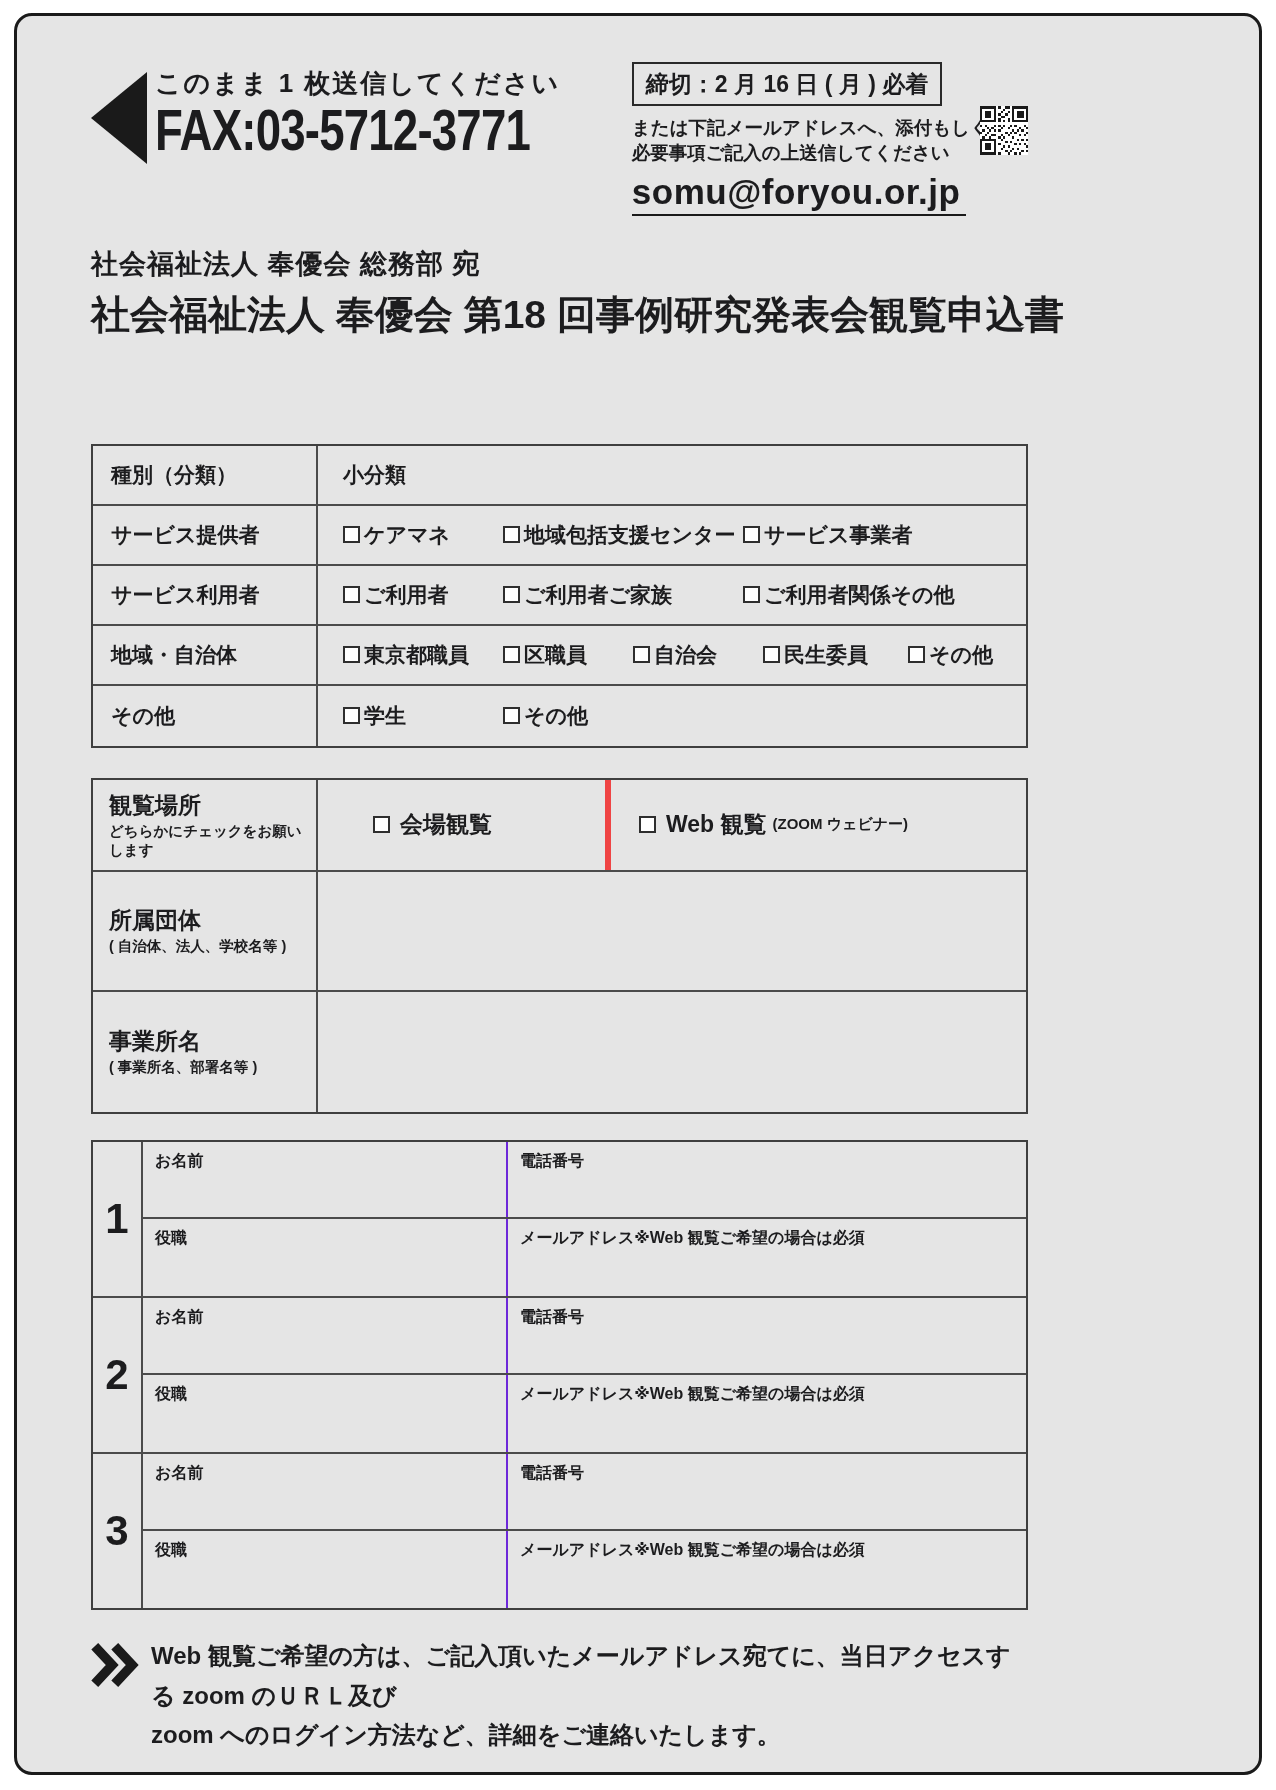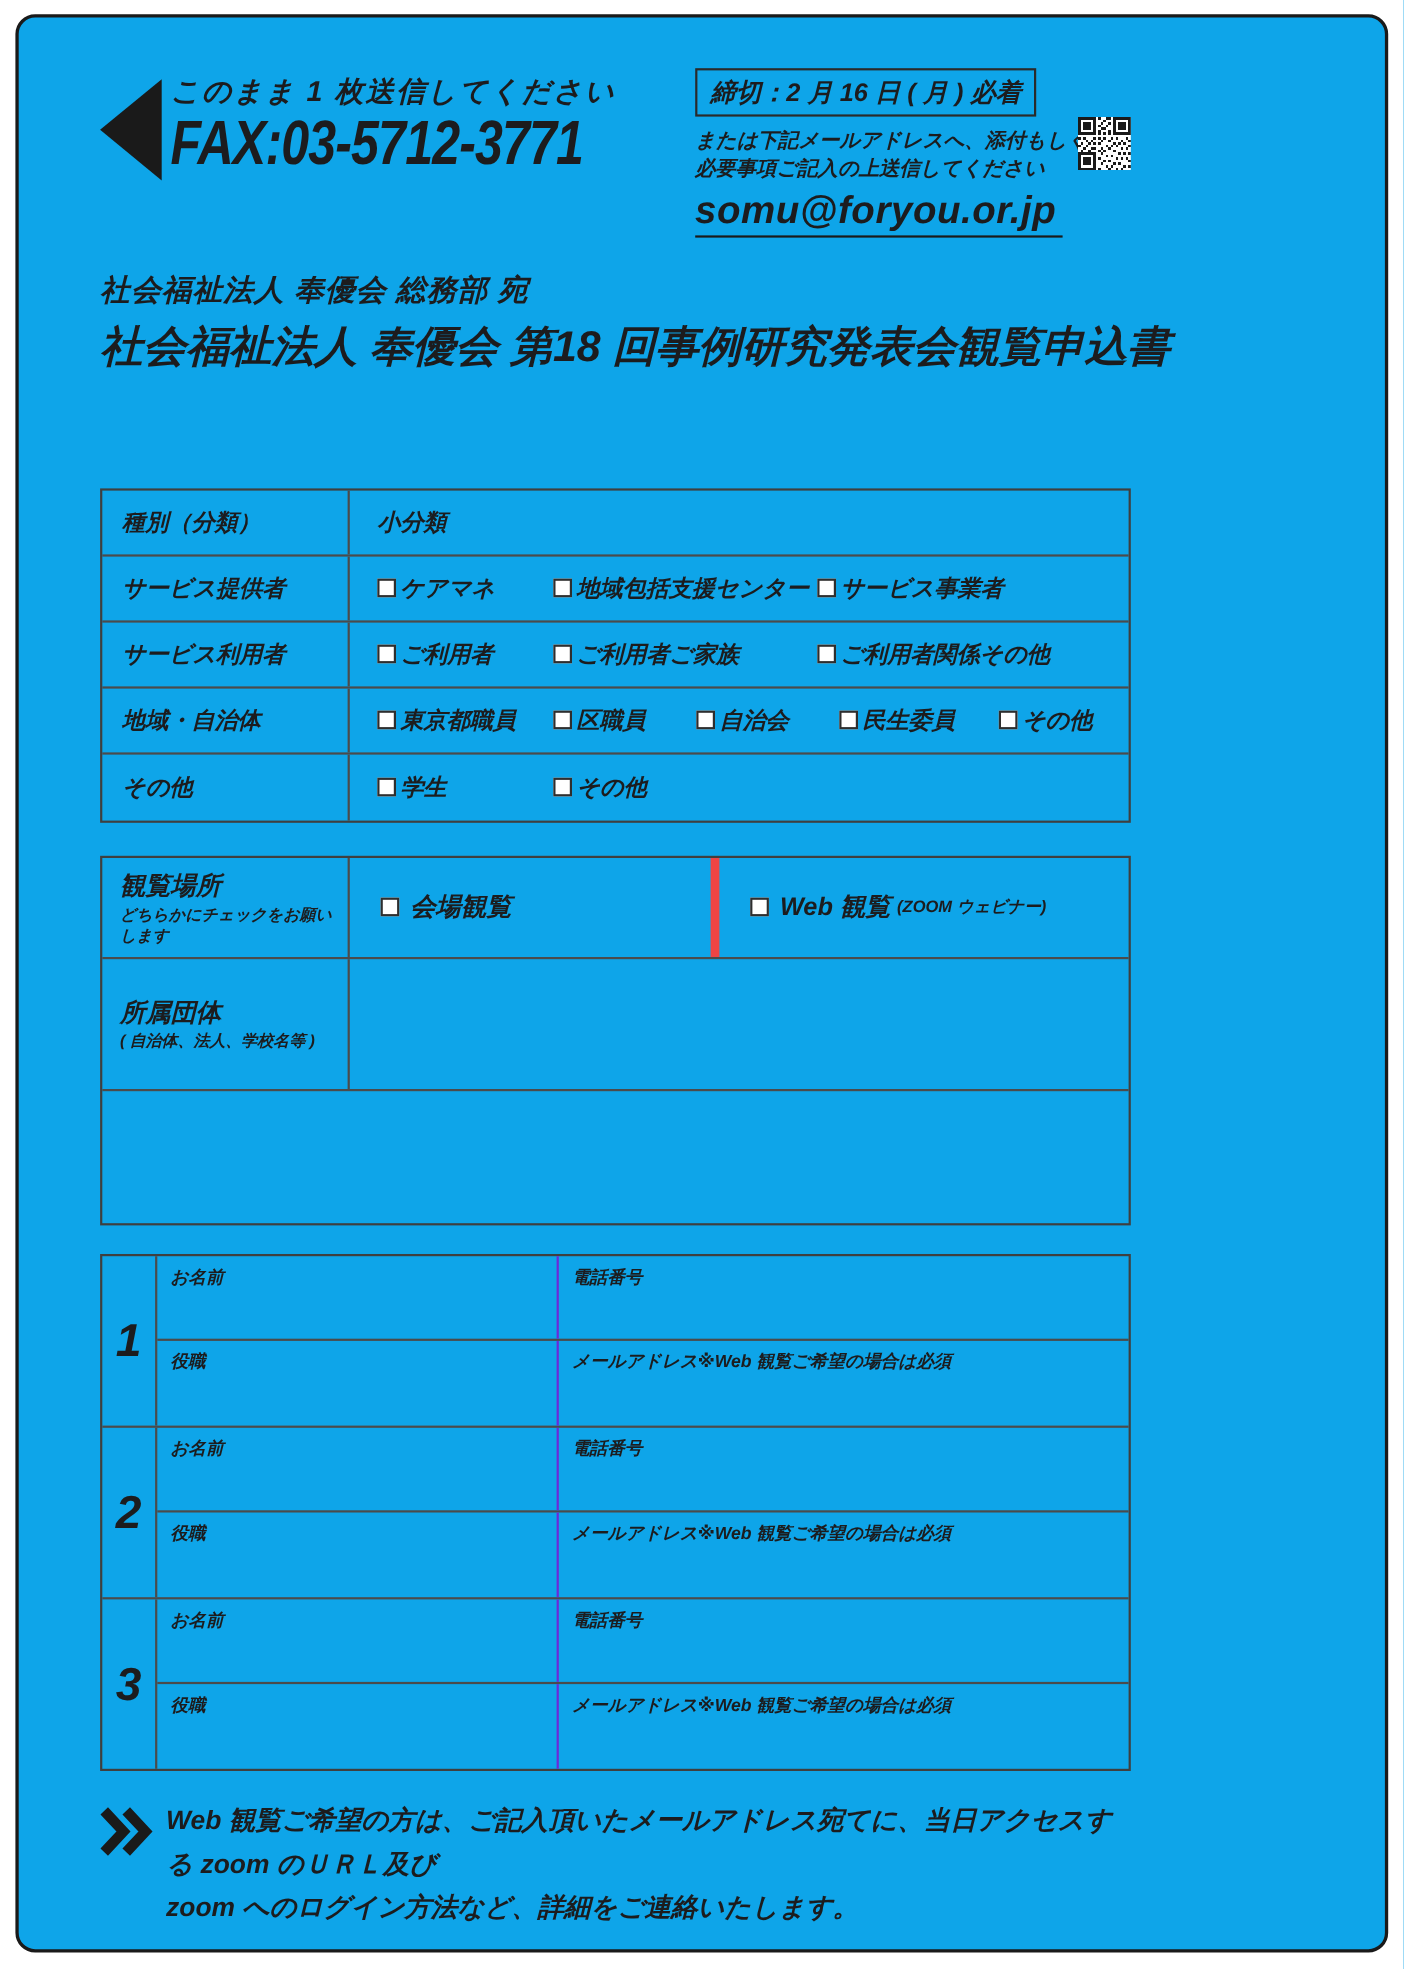--- a/index.html
+++ b/index.html
@@ -1,17 +1,17 @@
 <!DOCTYPE html>
 <html><head>
 <meta charset="utf-8">
 <style>
   * { margin:0; padding:0; box-sizing:border-box; }
   body { background:#ffffff; font-family:"Liberation Sans","DejaVu Sans",sans-serif; color:#1c1c1e; }
-  .page { position:relative; width:1248px; height:1762px; margin:13px auto; border:3px solid #1a1a1a; border-radius:18px; background:#0ea5e9; overflow:hidden;font-style:italic; }
+  .page { position:relative; width:1248px; height:1762px; margin:13px auto; border:3px solid #1a1a1a; border-radius:18px; background:#e5e5e5; overflow:hidden; }
   .content { position:absolute; left:74px; top:46px; width:937px; }
 
   
   .hdr { display:flex; align-items:flex-start; }
   .fax-block { display:flex; align-items:center; }
   .tri { width:0; height:0; border-top:46px solid transparent; border-bottom:46px solid transparent; border-right:56px solid #1a1a1a; margin-top:10px; }
   .fax-texts { margin-left:8px; }
   .fax-instruction { font-size:26px; font-weight:800; letter-spacing:2px; white-space:nowrap; }
   .fax-number { font-size:57px; font-weight:800; letter-spacing:-1px; line-height:1.05; white-space:nowrap; display:inline-block; transform:scaleX(0.80); transform-origin:left center; }
   .mail-block { margin-left:8px; width:348px; }
@@ -39,21 +39,21 @@
   
   .t2 { margin-top:30px; }
   .t2-row { display:flex; border-bottom:2px solid #4b4b4b; }
   .t2-row:last-child { border-bottom:none; }
   .t2-label { width:225px; border-right:2px solid #4b4b4b; display:flex; flex-direction:column; justify-content:center; padding-left:16px; flex:none; }
   .t2-label .main { font-size:23px; font-weight:800; }
   .t2-label .sub { font-size:14.5px; font-weight:700; margin-top:1px; }
   .t2-r1 { height:92px; }
   .t2-r2 { height:120px; }
   .t2-cell { display:flex; align-items:center; padding-left:28px; font-size:23px; font-weight:700; }
-  .t2-c2 { width:336px; border-right:8px solid #ef4444; flex:none; }
+  .t2-c2 { width:266px; border-right:6px solid #ef4444; flex:none;margin-left:27px; }
   .t2-c3 { flex:1; }
   .t2-c3 .small { font-size:15px; font-weight:700; margin-left:6px; }
   .t2-cell .gap { margin-right:10px; }
   .t2-blank { flex:1; }
 
   
   .t3 { margin-top:26px; }
   .person { display:flex; border-bottom:2px solid #4b4b4b; }
   .person:last-child { border-bottom:none; }
   .pnum { width:50px; border-right:2px solid #4b4b4b; display:flex; align-items:center; justify-content:center; font-size:42px; font-weight:700; flex:none; }
@@ -221,20 +221,24 @@
         </div>
       </div>
       <div class="t2-row t2-r2">
         <div class="t2-label">
           <div class="main">所属団体</div>
           <div class="sub">( 自治体、法人、学校名等 )</div>
         </div>
         <div class="t2-blank"></div>
       </div>
       <div class="t2-row t2-r2">
+        <div class="t2-label">
+          <div class="main">事業所名</div>
+          <div class="sub">( 事業所名、部署名等 )</div>
+        </div>
         <div class="t2-blank"></div>
       </div>
     </div>
 
     <div class="tbl t3">
 
       <div class="person">
         <div class="pnum">1</div>
         <div class="pfields">
           <div class="frow">

